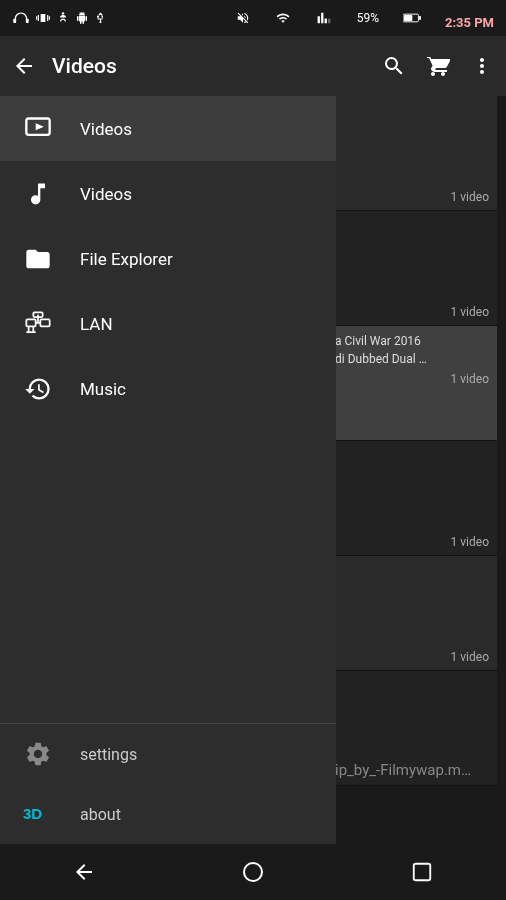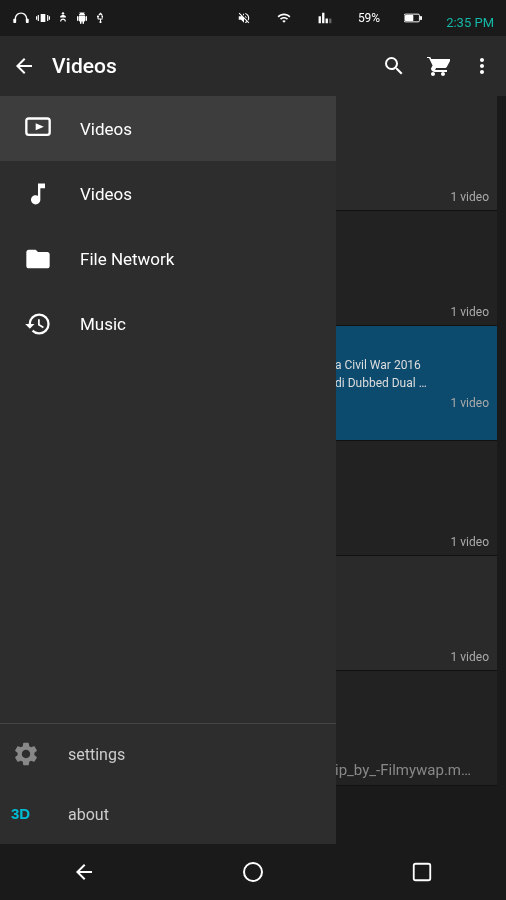--- a/index.html
+++ b/index.html
@@ -99,21 +99,21 @@
     }
 
     .drawer-bottom {
       border-top: 1px solid #444;
       background: #2d2d2d;
     }
     .bottom-item {
       display: flex;
       align-items: center;
       height: 60px;
-      padding: 0 8px;
+      padding: 0 20px;
       gap: 24px;
       cursor: pointer;
     }
     .bottom-icon {
       width: 36px;
       height: 36px;
       display: flex;
       align-items: center;
       justify-content: center;
       font-size: 22px;
@@ -207,21 +207,21 @@
       <path d="M1 21h4V9H1v12zm6 0h4V3H7v18zm6 0h4v-8h-4v8z"></path>
       <rect x="19" y="13" width="4" height="8" fill="#666"></rect>
     </svg>
     <span style="font-size:12px;color:#fff;">59%</span>
 
     <svg width="18" height="12" viewBox="0 0 28 14" fill="none">
       <rect x="0" y="1" width="24" height="12" rx="2" stroke="white" stroke-width="1.5"></rect>
       <rect x="1.5" y="2.5" width="13" height="9" rx="1" fill="white"></rect>
       <rect x="25" y="4" width="3" height="6" rx="1" fill="white"></rect>
     </svg>
-    <span style="font-size:13px;color:#14b8a6;font-weight:400;margin-top:8px;">2:35 PM</span>
+    <span style="font-size:13px;color:#fca5a5;font-weight:700;margin-top:8px;">2:35 PM</span>
   </div>
 </div>
 
 <div class="toolbar">
   <span class="toolbar-back">
     <svg width="24" height="24" viewBox="0 0 24 24" fill="white">
       <path d="M20 11H7.83l5.59-5.59L12 4l-8 8 8 8 1.41-1.41L7.83 13H20v-2z"></path>
     </svg>
   </span>
   <span class="toolbar-title">Videos</span>
@@ -251,21 +251,21 @@
     <div style="position:absolute;right:9px;width:170px;top:0;bottom:0;background:#1a1a1a;">
 
       <div style="height:115px;background:#2a2a2a;border-bottom:1px solid #111;display:flex;align-items:flex-end;justify-content:flex-end;padding:6px 8px;position:relative;">
         <span style="color:#aaa;font-size:12px;">1 video</span>
       </div>
 
       <div style="height:115px;background:#222;border-bottom:1px solid #111;display:flex;align-items:flex-end;justify-content:flex-end;padding:6px 8px;position:relative;">
         <span style="color:#aaa;font-size:12px;">1 video</span>
       </div>
 
-      <div style="height:115px;background:#0c4a6e;border-bottom:1px solid #111;display:flex;flex-direction:column;justify-content:center;padding:6px 8px;position:relative;">
+      <div style="height:115px;background:#404040;border-bottom:1px solid #111;display:flex;flex-direction:column;justify-content:flex-start;padding:6px 8px;position:relative;">
         <span style="color:#ddd;font-size:12px;line-height:1.5;margin-bottom:4px;">a Civil War 2016<br>di Dubbed Dual …</span>
         <span style="color:#aaa;font-size:12px;text-align:right;">1 video</span>
       </div>
 
       <div style="height:115px;background:#222;border-bottom:1px solid #111;display:flex;align-items:flex-end;justify-content:flex-end;padding:6px 8px;">
         <span style="color:#aaa;font-size:12px;">1 video</span>
       </div>
 
       <div style="height:115px;background:#2a2a2a;border-bottom:1px solid #111;display:flex;align-items:flex-end;justify-content:flex-end;padding:6px 8px;">
         <span style="color:#aaa;font-size:12px;">1 video</span>
@@ -298,23 +298,39 @@
         </div>
         <span class="menu-label">Videos</span>
       </div>
 
       <div class="menu-item">
         <div class="menu-icon">
           <svg width="30" height="28" viewBox="0 0 24 24" fill="white">
             <path d="M20 6h-8l-2-2H4c-1.1 0-1.99.9-1.99 2L2 18c0 1.1.9 2 2 2h16c1.1 0 2-.9 2-2V8c0-1.1-.9-2-2-2z"></path>
           </svg>
         </div>
-        <span class="menu-label">File Network</span>
-      </div>
-
+        <span class="menu-label">File Explorer</span>
+      </div>
+
+      <div class="menu-item">
+        <div class="menu-icon">
+          <svg width="30" height="28" viewBox="0 0 24 24" fill="white">
+            <rect x="2" y="8" width="8" height="6" rx="1" stroke="white" stroke-width="1.5" fill="none"></rect>
+            <rect x="14" y="8" width="8" height="6" rx="1" stroke="white" stroke-width="1.5" fill="none"></rect>
+            <line x1="10" y1="11" x2="14" y2="11" stroke="white" stroke-width="1.5"></line>
+            <line x1="12" y1="11" x2="12" y2="4" stroke="white" stroke-width="1.5"></line>
+            <rect x="8" y="2" width="8" height="4" rx="1" stroke="white" stroke-width="1.5" fill="none"></rect>
+
+            <line x1="4" y1="14" x2="4" y2="19" stroke="white" stroke-width="1.5"></line>
+            <line x1="8" y1="14" x2="8" y2="19" stroke="white" stroke-width="1.5"></line>
+            <line x1="2" y1="19" x2="10" y2="19" stroke="white" stroke-width="1.5"></line>
+          </svg>
+        </div>
+        <span class="menu-label">LAN</span>
+      </div>
 
 
       <div class="menu-item">
         <div class="menu-icon">
           <svg width="28" height="28" viewBox="0 0 24 24" fill="white">
             <path d="M13 3a9 9 0 0 0-9 9H1l3.89 3.89.07.14L9 12H6c0-3.87 3.13-7 7-7s7 3.13 7 7-3.13 7-7 7c-1.93 0-3.68-.79-4.94-2.06l-1.42 1.42A8.954 8.954 0 0 0 13 21a9 9 0 0 0 0-18zm-1 5v5l4.28 2.54.72-1.21-3.5-2.08V8H12z"></path>
           </svg>
         </div>
         <span class="menu-label">Music</span>
       </div>

